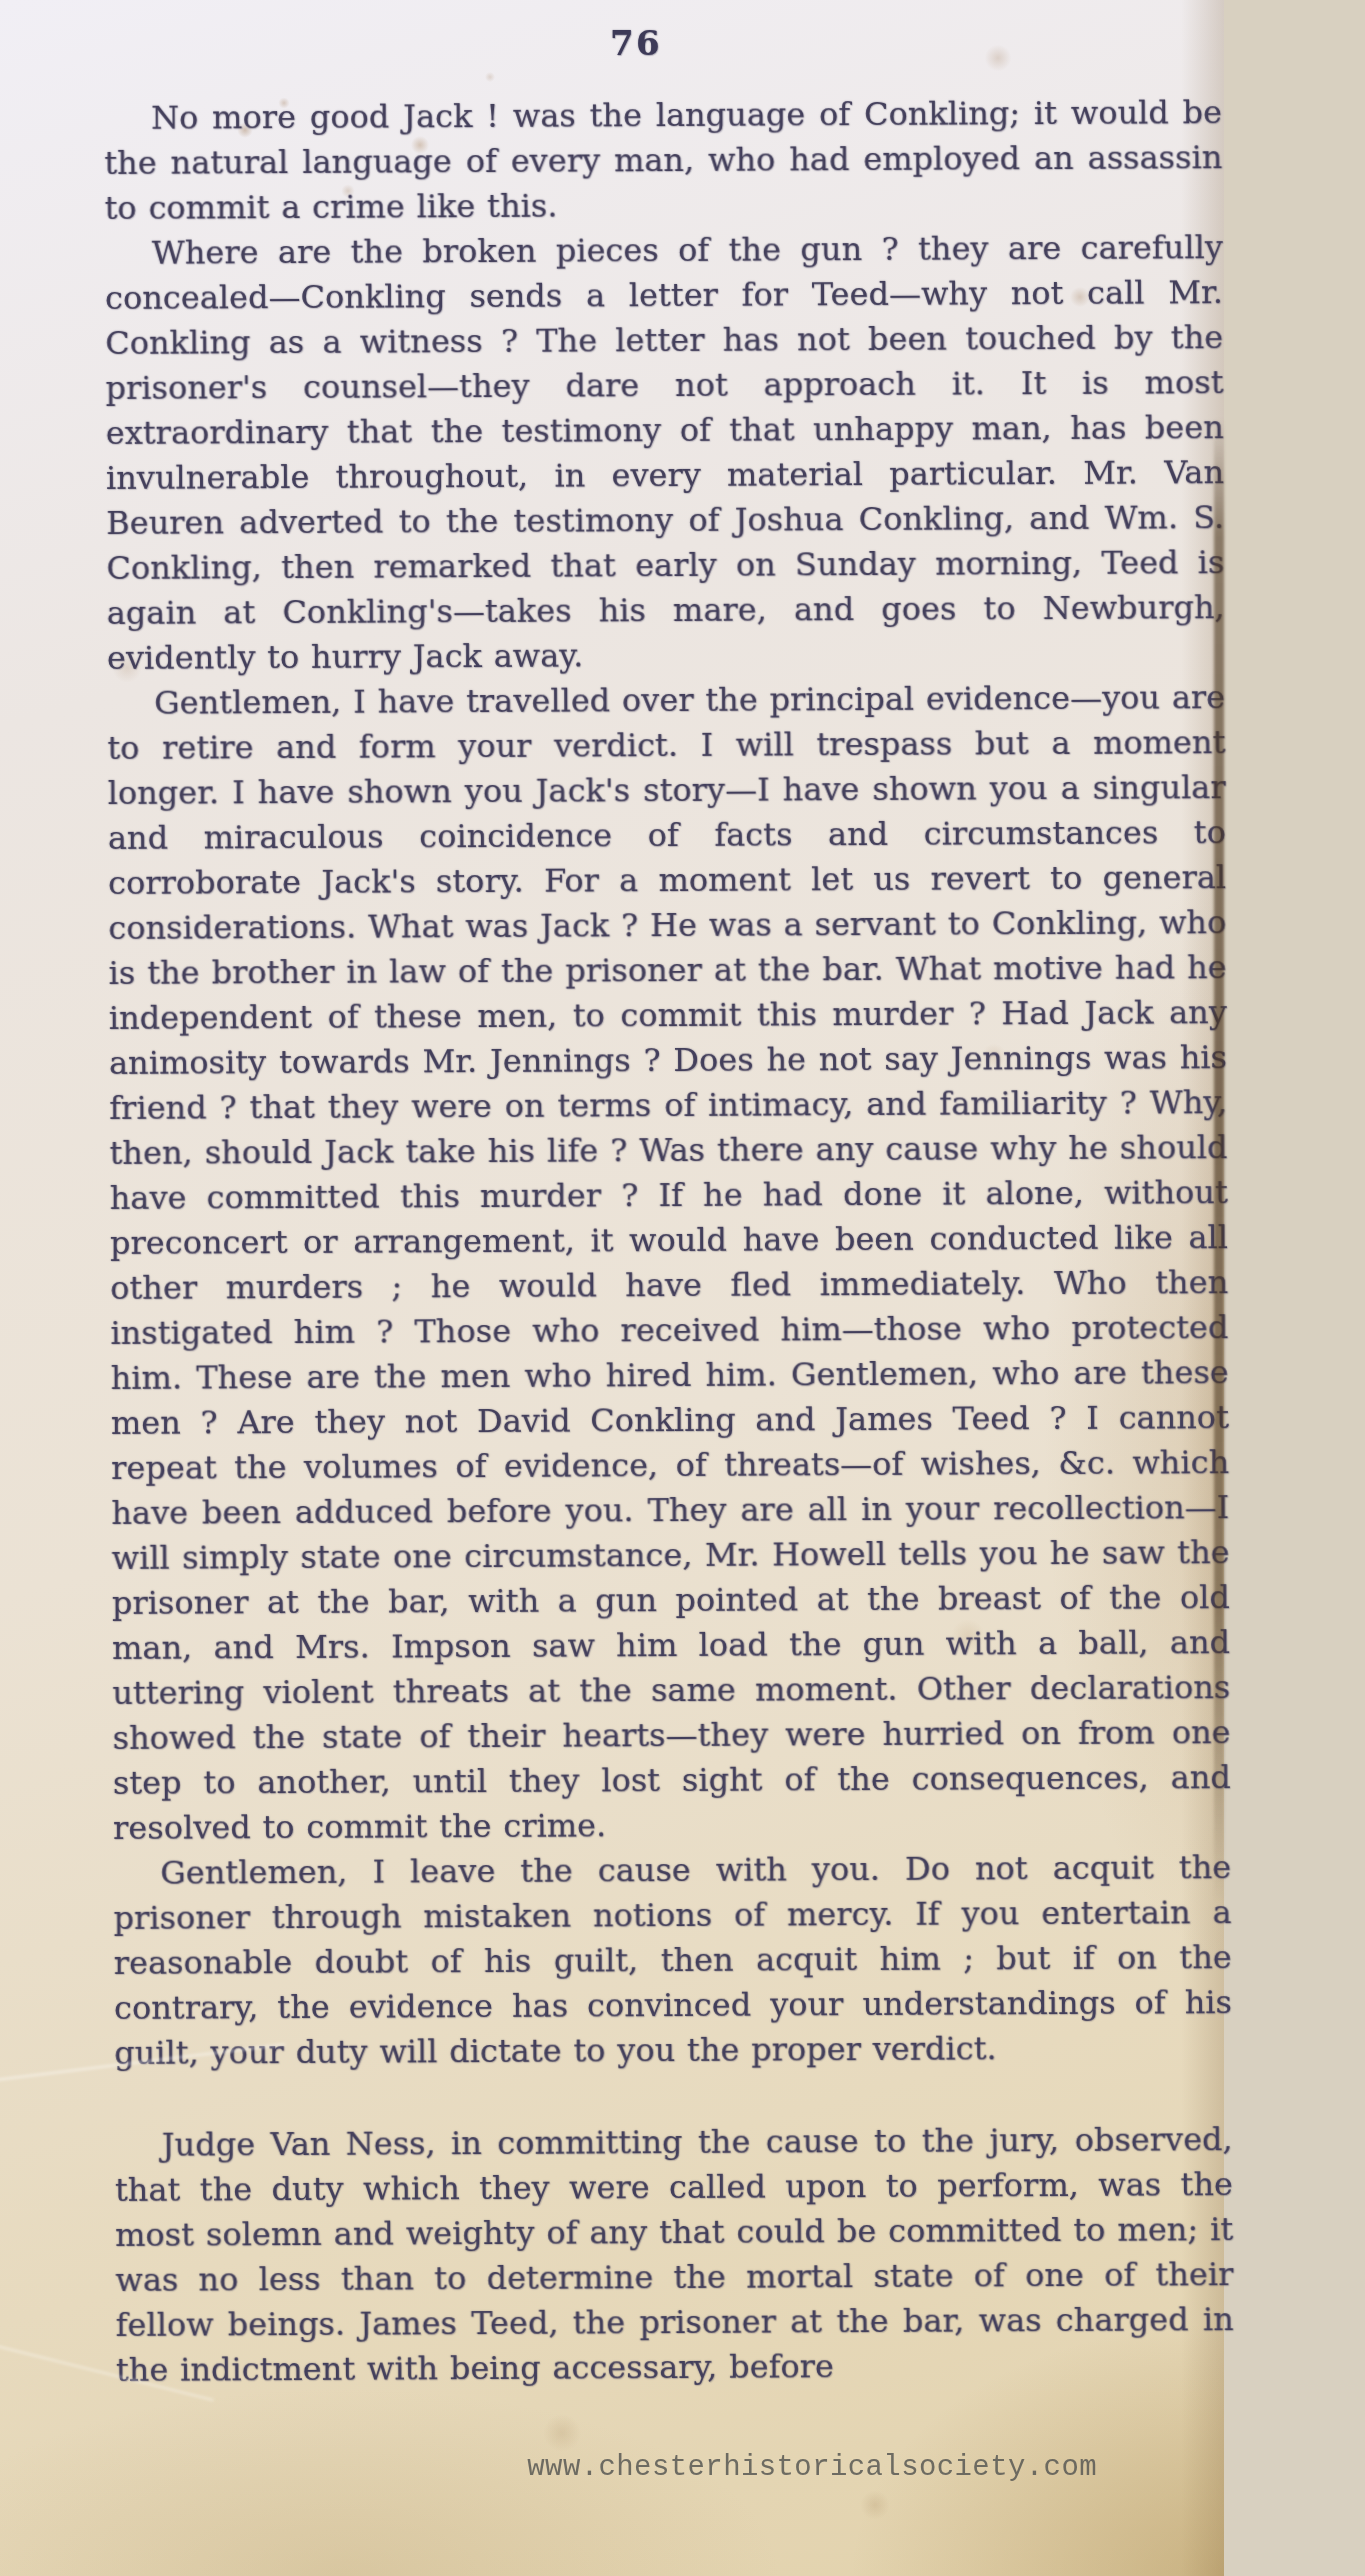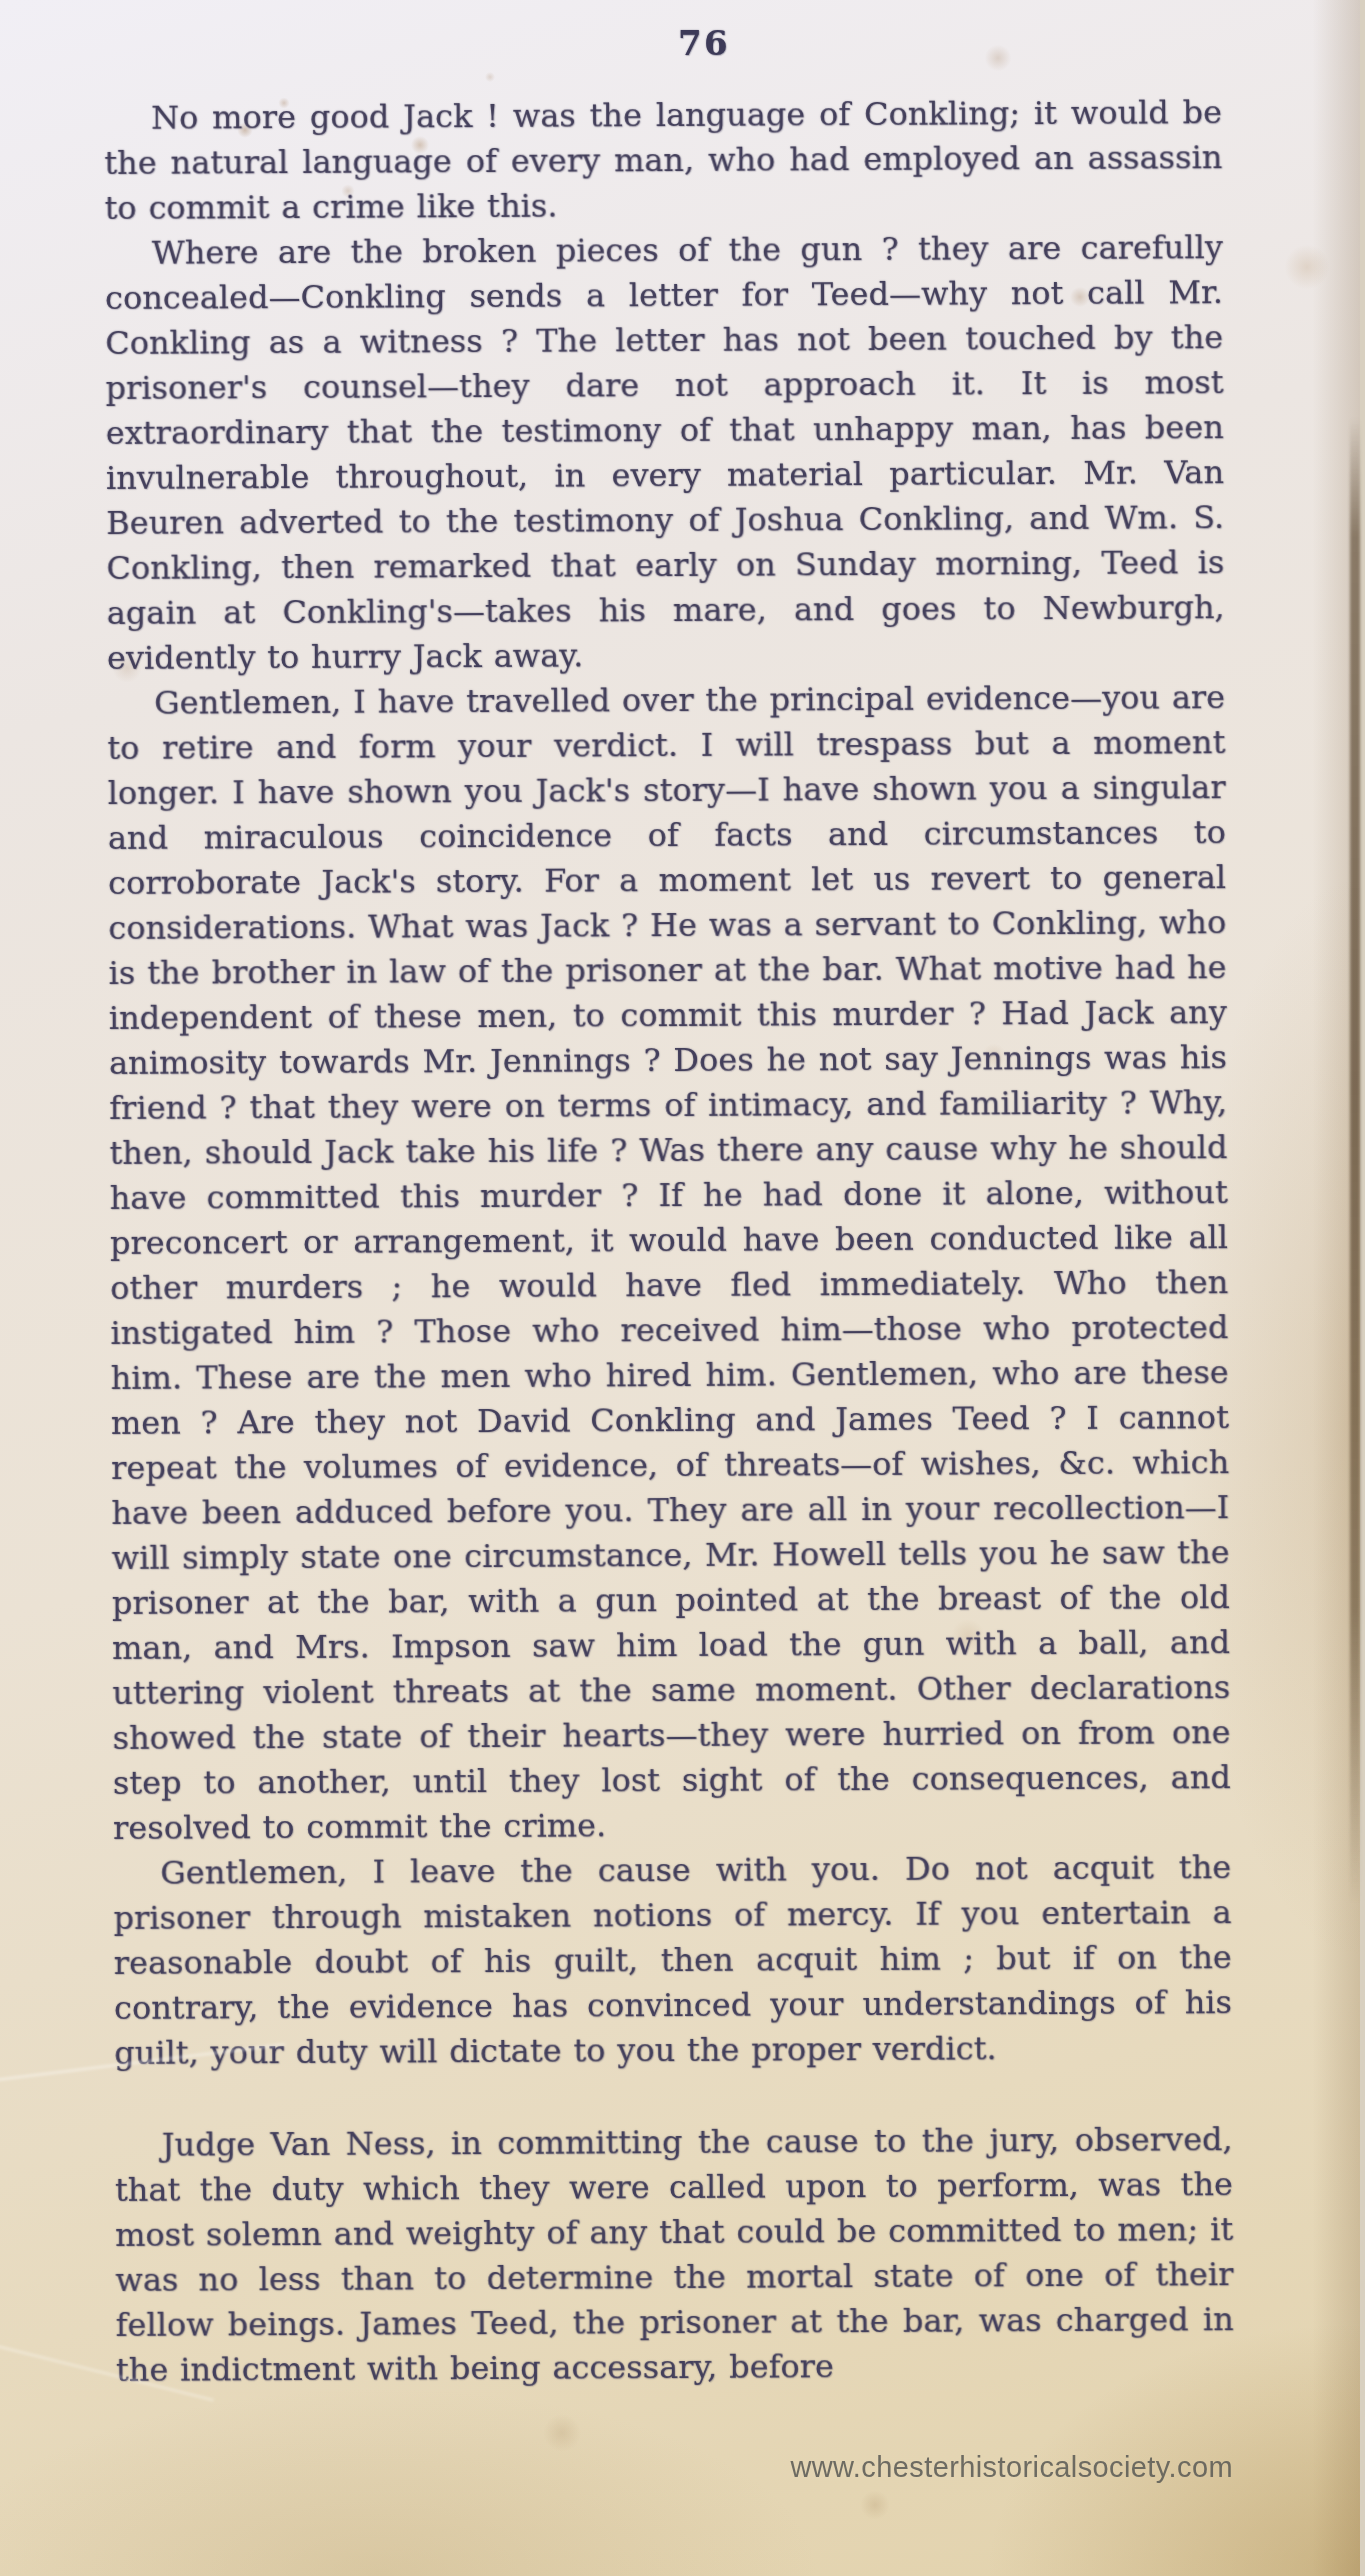--- a/index.html
+++ b/index.html
@@ -3,21 +3,21 @@
 <meta charset="utf-8">
 <style>
   * { margin: 0; padding: 0; box-sizing: border-box; }
   html, body { width: 1366px; height: 2576px; overflow: hidden; }
 
   body { background: #d8d0c0; font-family: "DejaVu Serif", "Liberation Serif", serif; }
 
   
   .photo {
     position: relative;
-    width: 1360px;
+    width: 1224px;
     height: 2576px;
     background:
       
       radial-gradient(circle 11.2px at 245px 130px, rgba(146,103,61,0.35), transparent 70%),
       radial-gradient(circle 8px at 284px 103px, rgba(146,103,61,0.28), transparent 70%),
       radial-gradient(circle 13px at 420px 145px, rgba(155,112,66,0.32), transparent 70%),
       radial-gradient(circle 9.6px at 348px 191px, rgba(146,103,61,0.22), transparent 70%),
       radial-gradient(circle 7.2px  at 490px 77px,  rgba(146,103,61,0.20), transparent 70%),
       radial-gradient(circle 19px at 998px 58px, rgba(150,110,70,0.22), transparent 70%),
       radial-gradient(circle 14.5px at 1080px 297px, rgba(150,110,70,0.26), transparent 70%),
@@ -100,21 +100,21 @@
     filter: blur(0.3px);
   }
 
   .para { text-indent: 47px; }
   .para-spaced { margin-top: 47px; }
 
   .watermark {
     position: absolute;
     top: 2451px;
     right: 127px;
-    font-family: Liberation Sans, sans-serif;
+    font-family: Liberation Mono, monospace;
     font-size: 29px;
     font-weight: normal;
     color: rgba(92,92,86,0.88);
     letter-spacing: 0.4px;
     text-align: right;
   }
 </style>
 </head>
 <body>
 

